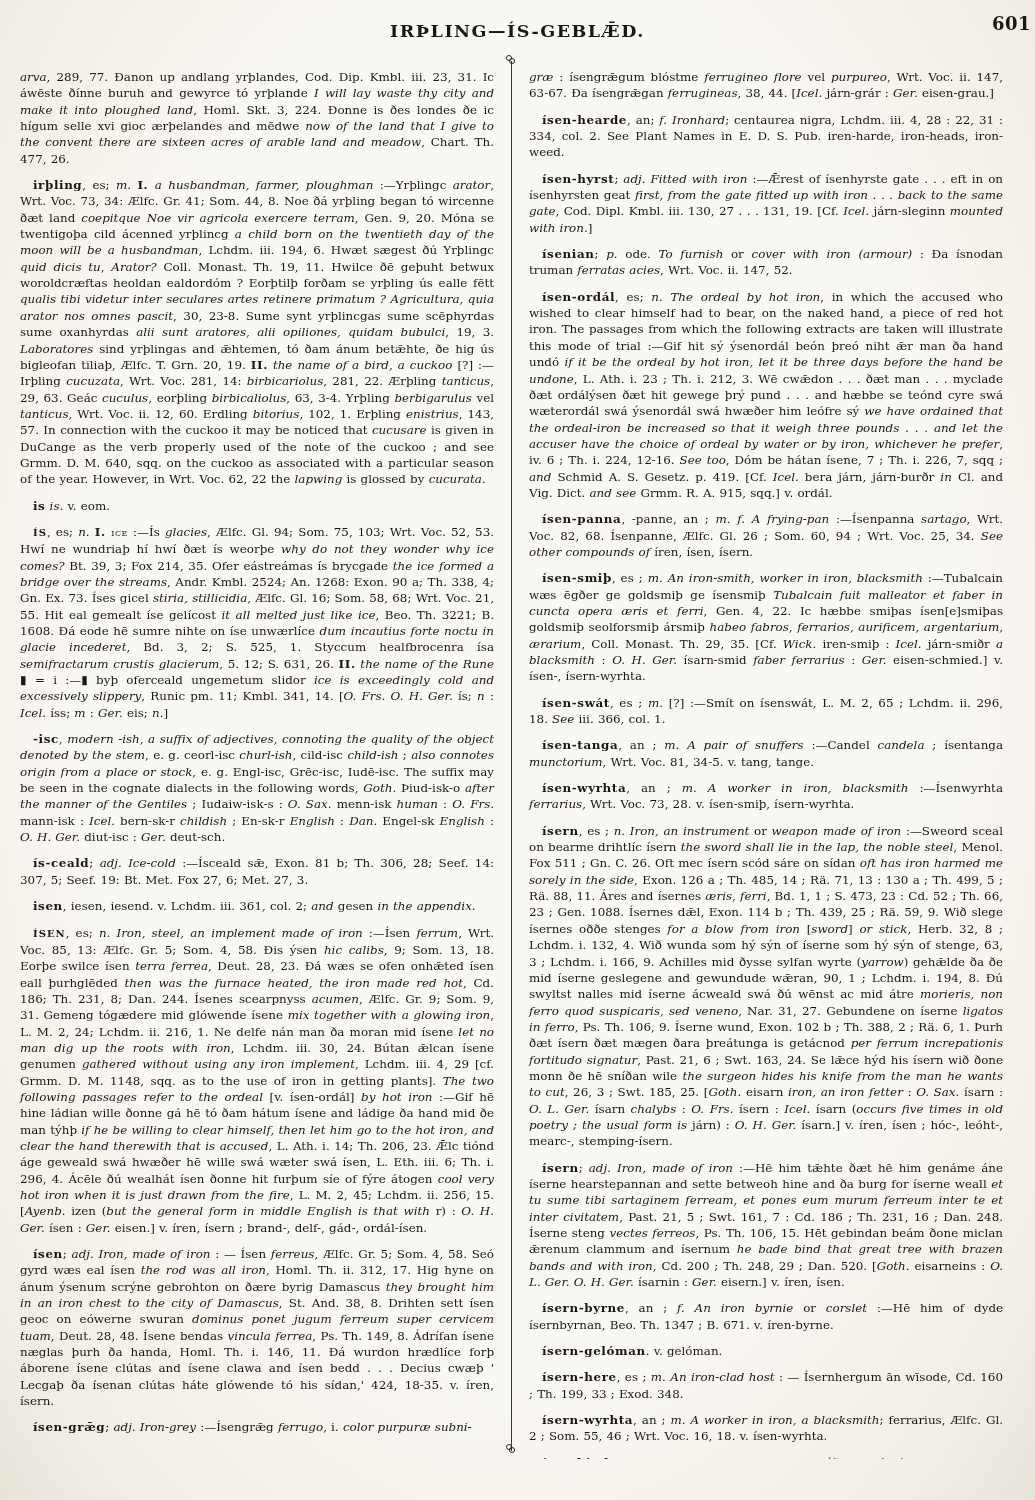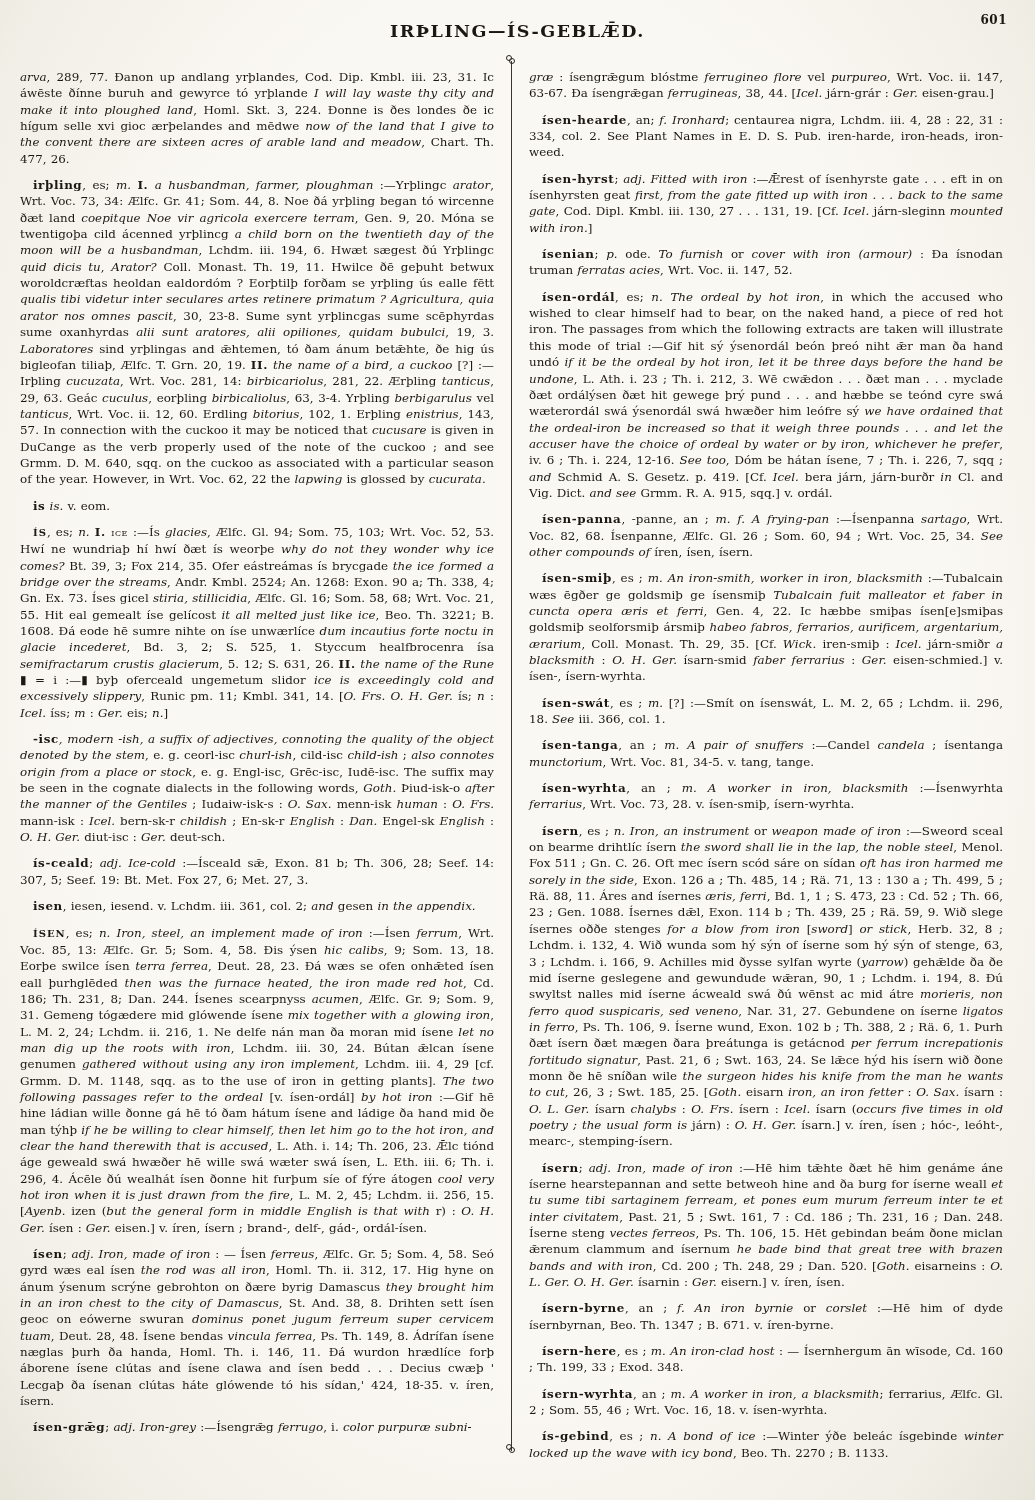--- a/index.html
+++ b/index.html
@@ -16,22 +16,22 @@
   }
   .page-header{
     position:relative;height:40px;padding-top:13px;
   }
   .running-head{
     margin:8px;text-align:center;
     font-size:17.5px;font-weight:700;letter-spacing:1.5px;
     font-family:"DejaVu Serif","Liberation Serif",serif;
   }
   .page-number{
-    position:absolute;top:13px;right:28px;
-    font-size:12px;font-weight:700;letter-spacing:.5px;
+    position:absolute;top:13px;right:4px;
+    font-size:18px;font-weight:700;letter-spacing:.5px;
   }
   .columns{
     display:flex;align-items:stretch;
     padding:6px 8px 0 10px;box-sizing:border-box;
   }
   .col{
     width:494px;height:1400px;overflow:hidden;
     text-align:justify;
     font-size:11.9px;line-height:16.35px;
     word-spacing:.4px;
@@ -87,19 +87,20 @@
         <p class="entry"><b class="hw">ísenian</b><span>; </span><em>p.</em><span> ode.  </span><em>To furnish</em><span> or </span><em>cover with iron (armour)</em><span> :  Ða ísnodan truman </span><em>ferratas acies</em><span>, Wrt. Voc. ii. 147, 52.</span></p>
         <p class="entry"><b class="hw">ísen-ordál</b><span>, es; </span><em>n. The ordeal by hot iron</em><span>, in which the accused who wished to clear himself had to bear, on the naked hand, a piece of red hot iron.  The passages from which the following extracts are taken will illustrate this mode of trial :—Gif hit sý ýsenordál beón þreó niht ǣr man ða hand undó </span><em>if it be the ordeal by hot iron, let it be three days before the hand be undone</em><span>, L. Ath. i. 23 ; Th. i. 212, 3.  Wē cwǣdon . . . ðæt man . . . myclade ðæt ordálýsen ðæt hit gewege þrý pund . . . and hæbbe se teónd cyre swá wæterordál swá ýsenordál swá hwæðer him leófre sý </span><em>we have ordained that the ordeal-iron be increased so that it weigh three pounds . . . and let the accuser have the choice of ordeal by water or by iron, whichever he prefer</em><span>, iv. 6 ; Th. i. 224, 12-16.  </span><em>See too</em><span>, Dóm be hátan ísene, 7 ; Th. i. 226, 7, sqq ; </span><em>and</em><span> Schmid A. S. Gesetz. p. 419. [Cf. </span><em>Icel.</em><span> bera járn, járn-burðr </span><em>in</em><span> Cl. and Vig. Dict. </span><em>and see</em><span> Grmm. R. A. 915, sqq.]  v. ordál.</span></p>
         <p class="entry"><b class="hw">ísen-panna</b><span>, -panne, an ; </span><em>m. f. A frying-pan</em><span> :—Ísenpanna </span><em>sartago</em><span>, Wrt. Voc. 82, 68.  Ísenpanne, Ælfc. Gl. 26 ; Som. 60, 94 ; Wrt. Voc. 25, 34. </span><em>See other compounds of</em><span> íren, ísen, ísern.</span></p>
         <p class="entry"><b class="hw">ísen-smiþ</b><span>, es ; </span><em>m. An iron-smith, worker in iron, blacksmith</em><span> :—Tubalcain wæs ēgðer ge goldsmiþ ge ísensmiþ </span><em>Tubalcain fuit malleator et faber in cuncta opera æris et ferri</em><span>, Gen. 4, 22.  Ic hæbbe smiþas ísen[e]smiþas goldsmiþ seolforsmiþ ársmiþ </span><em>habeo fabros, ferrarios, aurificem, argentarium, ærarium</em><span>, Coll. Monast. Th. 29, 35.  [Cf. </span><em>Wick.</em><span> iren-smiþ : </span><em>Icel.</em><span> járn-smiðr </span><em>a blacksmith</em><span> : </span><em>O. H. Ger.</em><span> ísarn-smid </span><em>faber ferrarius</em><span> : </span><em>Ger.</em><span> eisen-schmied.]  v. ísen-, ísern-wyrhta.</span></p>
         <p class="entry"><b class="hw">ísen-swát</b><span>, es ; </span><em>m.</em><span> [?] :—Smít on ísenswát, L. M. 2, 65 ; Lchdm. ii. 296, 18.  </span><em>See</em><span> iii. 366, col. 1.</span></p>
         <p class="entry"><b class="hw">ísen-tanga</b><span>, an ; </span><em>m. A pair of snuffers</em><span> :—Candel </span><em>candela</em><span> ; ísentanga </span><em>munctorium</em><span>, Wrt. Voc. 81, 34-5.  v. tang, tange.</span></p>
         <p class="entry"><b class="hw">ísen-wyrhta</b><span>, an ; </span><em>m. A worker in iron, blacksmith</em><span> :—Ísenwyrhta </span><em>ferrarius</em><span>, Wrt. Voc. 73, 28.  v. ísen-smiþ, ísern-wyrhta.</span></p>
         <p class="entry"><b class="hw">ísern</b><span>, es ; </span><em>n. Iron, an instrument</em><span> or </span><em>weapon made of iron</em><span> :—Sweord sceal on bearme drihtlíc ísern </span><em>the sword shall lie in the lap, the noble steel</em><span>, Menol. Fox 511 ; Gn. C. 26.  Oft mec ísern scód sáre on sídan </span><em>oft has iron harmed me sorely in the side</em><span>, Exon. 126 a ; Th. 485, 14 ; Rä. 71, 13 : 130 a ; Th. 499, 5 ; Rä. 88, 11.  Áres and ísernes </span><em>æris, ferri</em><span>, Bd. 1, 1 ; S. 473, 23 : Cd. 52 ; Th. 66, 23 ; Gen. 1088.  Ísernes dǣl, Exon. 114 b ; Th. 439, 25 ; Rä. 59, 9.  Wið slege ísernes oððe stenges </span><em>for a blow from iron</em><span> [</span><em>sword</em><span>] </span><em>or stick</em><span>, Herb. 32, 8 ; Lchdm. i. 132, 4.  Wið wunda som hý sýn of íserne som hý sýn of stenge, 63, 3 ; Lchdm. i. 166, 9.  Achilles mid ðysse sylfan wyrte (</span><em>yarrow</em><span>) gehǣlde ða ðe mid íserne geslegene and gewundude wǣran, 90, 1 ; Lchdm. i. 194, 8.  Ðú swyltst nalles mid íserne ácweald swá ðú wēnst ac mid átre </span><em>morieris, non ferro quod suspicaris, sed veneno</em><span>, Nar. 31, 27.  Gebundene on íserne </span><em>ligatos in ferro</em><span>, Ps. Th. 106, 9.  Íserne wund, Exon. 102 b ; Th. 388, 2 ; Rä. 6, 1.  Þurh ðæt ísern ðæt mægen ðara þreátunga is getácnod </span><em>per ferrum increpationis fortitudo signatur</em><span>, Past. 21, 6 ; Swt. 163, 24.  Se lǣce hýd his ísern wið ðone monn ðe hē sníðan wile </span><em>the surgeon hides his knife from the man he wants to cut</em><span>, 26, 3 ; Swt. 185, 25.  [</span><em>Goth.</em><span> eisarn </span><em>iron, an iron fetter</em><span> : </span><em>O. Sax.</em><span> ísarn : </span><em>O. L. Ger.</em><span> ísarn </span><em>chalybs</em><span> : </span><em>O. Frs.</em><span> ísern : </span><em>Icel.</em><span> ísarn (</span><em>occurs five times in old poetry ; the usual form is</em><span> járn) : </span><em>O. H. Ger.</em><span> ísarn.]  v. íren, ísen ;  hóc-, leóht-, mearc-, stemping-ísern.</span></p>
         <p class="entry"><b class="hw">ísern</b><span>; </span><em>adj. Iron, made of iron</em><span> :—Hē him tǣhte ðæt hē him genáme áne íserne hearstepannan and sette betweoh hine and ða burg for íserne weall </span><em>et tu sume tibi sartaginem ferream, et pones eum murum ferreum inter te et inter civitatem</em><span>, Past. 21, 5 ; Swt. 161, 7 : Cd. 186 ; Th. 231, 16 ; Dan. 248.  Íserne steng </span><em>vectes ferreos</em><span>, Ps. Th. 106, 15.  Hēt gebindan beám ðone miclan ǣrenum clammum and ísernum </span><em>he bade bind that great tree with brazen bands and with iron</em><span>, Cd. 200 ; Th. 248, 29 ; Dan. 520. [</span><em>Goth.</em><span> eisarneins : </span><em>O. L. Ger. O. H. Ger.</em><span> ísarnin : </span><em>Ger.</em><span> eisern.]  v. íren, ísen.</span></p>
         <p class="entry"><b class="hw">ísern-byrne</b><span>, an ; </span><em>f. An iron byrnie</em><span> or </span><em>corslet</em><span> :—Hē him of dyde ísernbyrnan, Beo. Th. 1347 ; B. 671.  v. íren-byrne.</span></p>
+        <p class="entry"><b class="hw">ísern-gelóman</b><span>.  v. gelóman.</span></p>
         <p class="entry"><b class="hw">ísern-here</b><span>, es ; </span><em>m. An iron-clad host</em><span> : — Ísernhergum ān wīsode, Cd. 160 ; Th. 199, 33 ; Exod. 348.</span></p>
         <p class="entry"><b class="hw">ísern-wyrhta</b><span>, an ; </span><em>m. A worker in iron, a blacksmith</em><span>; ferrarius, Ælfc. Gl. 2 ; Som. 55, 46 ; Wrt. Voc. 16, 18.  v. ísen-wyrhta.</span></p>
         <p class="entry"><b class="hw">ís-gebind</b><span>, es ; </span><em>n. A bond of ice</em><span> :—Winter ýðe beleác ísgebinde </span><em>winter locked up the wave with icy bond</em><span>, Beo. Th. 2270 ; B. 1133.</span></p>
         <p class="entry"><b class="hw">ís-geblǣd</b><span>, es ; </span><em>m.</em><span> [?] </span><em>A blister that is produced by ice</em><span> :—Wið ýsgeblǣd Lchdm. iii. 36, 22.</span></p>
       </div>
   </div>
 </div>
 
 </body></html>

